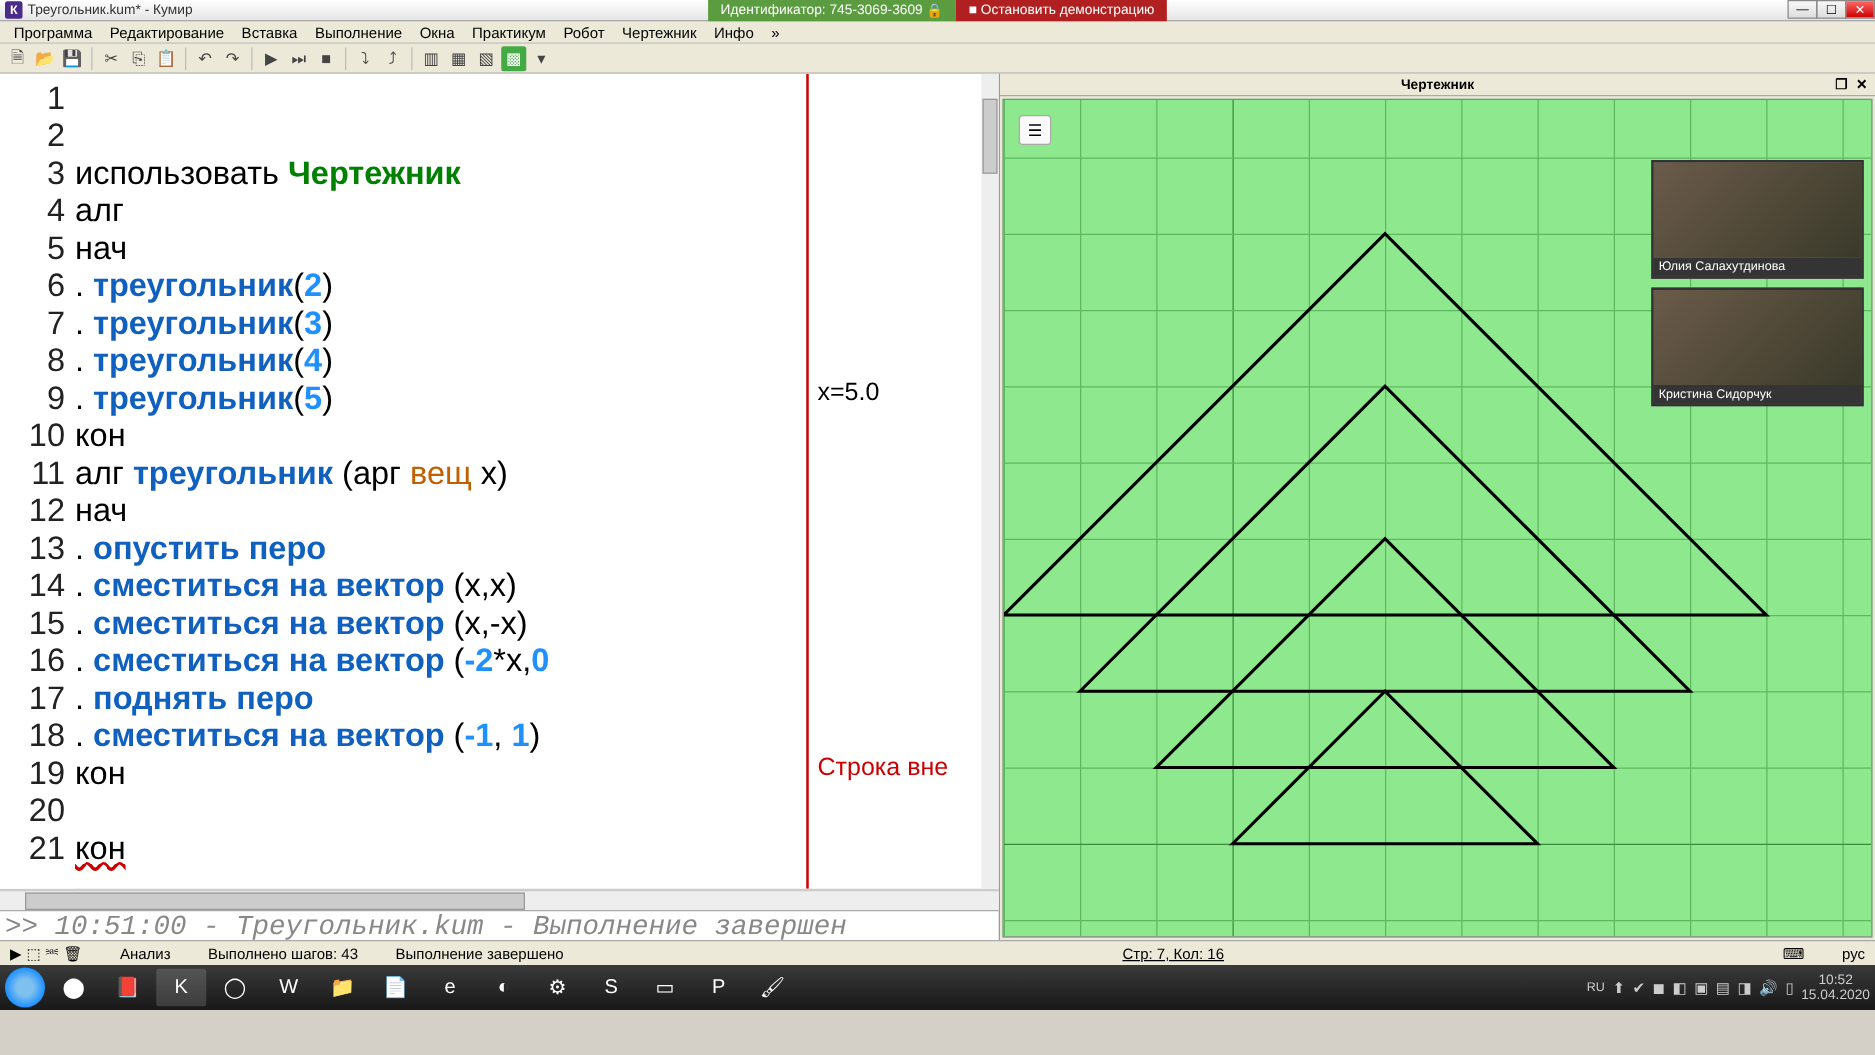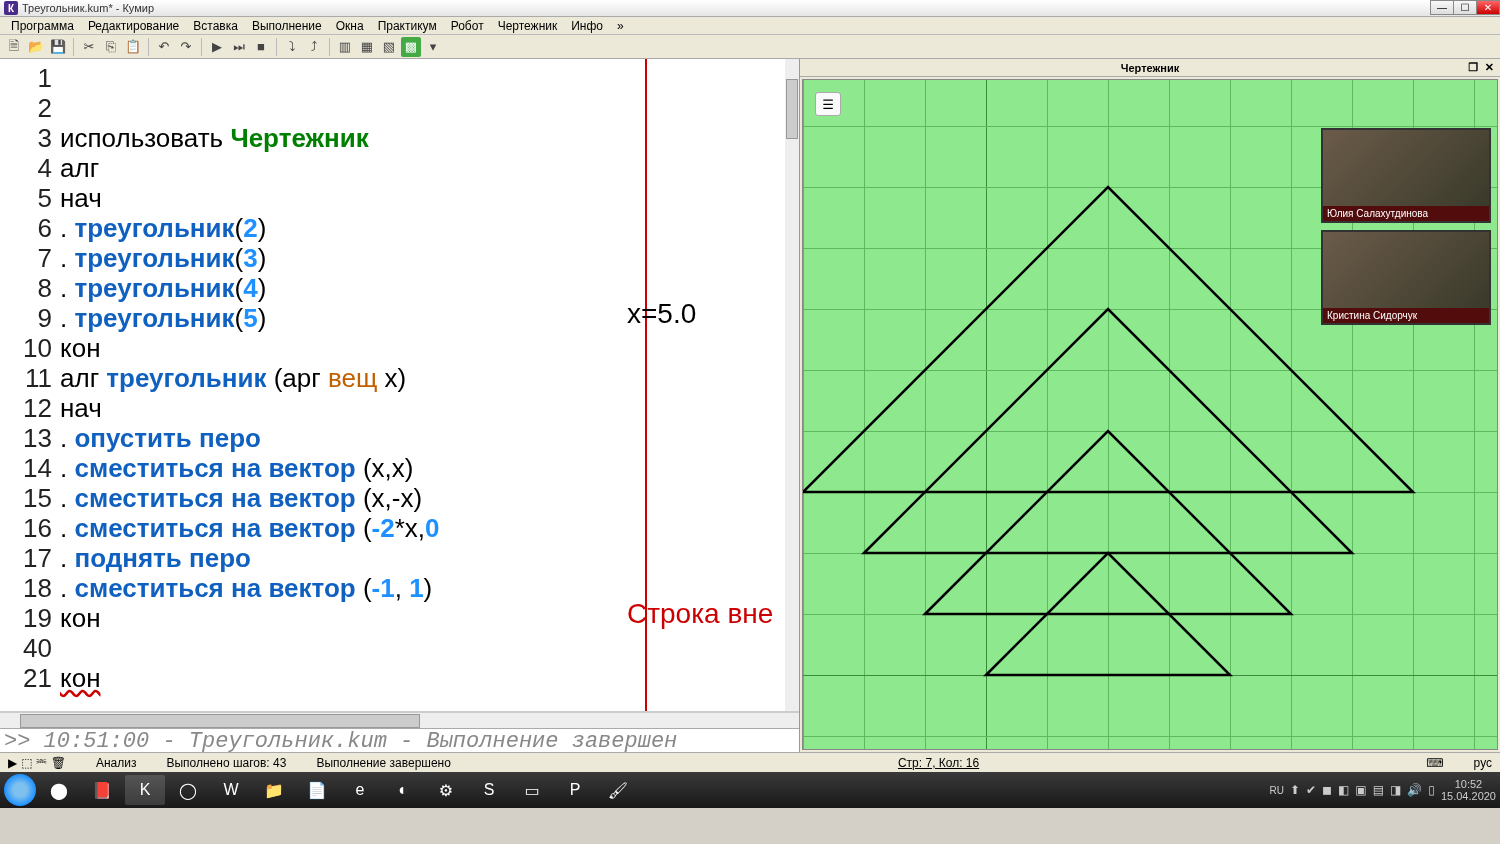--- a/index.html
+++ b/index.html
@@ -31,21 +31,21 @@
 .mainsplit { display:flex; height:calc(100% - 17px - 18px - 24px - 20px - 36px - 36px); }
 .left { width:800px; display:flex; flex-direction:column; border-right:1px solid #999; background:#fff; }
 .right { flex:1; display:flex; flex-direction:column; background:#ece9d8; }
 
 
 .codewrap { flex:1; display:flex; overflow:hidden; position:relative; border-bottom:1px solid #ccc; }
 .codepane { flex:1; display:flex; overflow:hidden; }
 .gutter { width:60px; background:#fff; text-align:right; padding:4px 8px 0 0; font-family:"Courier New",monospace; font-size:26px; color:#222; line-height:30px; }
 .code { flex:1; padding:4px 0 0 0; font-family:"Courier New",monospace; font-size:26px; line-height:30px; white-space:pre; position:relative; }
 .margin { position:absolute; left:585px; top:0; bottom:0; width:2px; background:#c00; }
-.sidecol { position:absolute; left:567px; top:0; width:200px; font-family:"Courier New",monospace; font-size:28px; line-height:30px; }
+.sidecol { position:absolute; left:594px; top:0; width:200px; font-family:"Courier New",monospace; font-size:20px; line-height:30px; }
 .kw { color:#000; font-weight:normal; }
 .fn { color:#1060c0; font-weight:bold; }
 .num { color:#1e90ff; font-weight:bold; }
 .id { color:#008000; font-weight:bold; }
 .type { color:#c06000; font-weight:normal; }
 .err { color:#c00; }
 .dot { color:#000; }
 .uline { text-decoration:underline; text-decoration-color:#c00; text-decoration-style:wavy; }
 
 .hscroll { height:16px; background:#eee; border-top:1px solid #ccc; display:flex; }
@@ -58,21 +58,21 @@
 
 .drawer-title { height:18px; display:flex; align-items:center; justify-content:center; font-size:11px; font-weight:bold; border-bottom:1px solid #aaa; position:relative; background:#ece9d8;}
 .drawer-title .max { position:absolute; right:22px; font-size:11px; }
 .drawer-title .x { position:absolute; right:6px; font-size:11px; }
 .canvaswrap { flex:1; position:relative; margin:2px; border:1px solid #888; background:#8ee88e; overflow:hidden; }
 .gridline { position:absolute; background:#5fb85f; }
 .gridline.major { background:#3a8c3a; }
 .menubtn { position:absolute; left:12px; top:12px; width:26px; height:24px; background:#fafafa; border:1px solid #aaa; border-radius:3px; display:flex; align-items:center; justify-content:center; font-size:13px; }
 
 
-.webcam { position:absolute; right:6px; width:170px; border:2px solid #333; background:#b91c1c; color:#fff; font-size:10px; }
+.webcam { position:absolute; right:6px; width:170px; border:2px solid #333; background:#737373; color:#fff; font-size:10px; }
 .webcam .img { height:76px; background:linear-gradient(135deg,#6b5b4a,#3a3a2a); position:relative; overflow:hidden; }
 .webcam .name { background:rgba(0,0,0,.55); padding:2px 4px; }
 
 
 .statusbar { height:20px; background:#ece9d8; border-top:1px solid #aaa; display:flex; align-items:center; font-size:12px; padding:0 8px; gap:30px; }
 .statusbar .seg { display:flex; align-items:center; gap:4px; }
 .statusbar .right { margin-left:auto;text-decoration:underline; }
 
 
 .taskbar { height:36px; background:linear-gradient(#3a3a3a,#181818); display:flex; align-items:center; padding:0 4px; gap:3px; position:relative; }
@@ -83,20 +83,24 @@
 .tray .clock { text-align:center; line-height:12px; font-size:11px; }
 .trayicon { font-size:12px; }
 
 </style>
 </head>
 <body>
 
 <div class="titlebar">
   <span class="appicon">К</span>
   <span class="ttl">Треугольник.kum* - Кумир</span>
+  <div class="center-pills">
+    <div class="pill green"><span>Идентификатор: 745-3069-3609</span>&nbsp;🔒</div>
+    <div class="pill red">■ Остановить демонстрацию</div>
+  </div>
   <div class="winbtns">
     <div class="winbtn">—</div>
     <div class="winbtn">☐</div>
     <div class="winbtn close">✕</div>
   </div>
 </div>
 
 <div class="menubar" id="menubar">
     <span>Программа</span>
     <span>Редактирование</span>
@@ -153,21 +157,21 @@
             <div>10</div>
             <div>11</div>
             <div>12</div>
             <div>13</div>
             <div>14</div>
             <div>15</div>
             <div>16</div>
             <div>17</div>
             <div>18</div>
             <div>19</div>
-            <div>40</div>
+            <div>20</div>
             <div>21</div>
           </div>
         <div class="code" id="code">
           <div><span class="kw">использовать </span><span class="id">Чертежник</span></div><div><span class="kw">алг</span></div><div><span class="kw">нач</span></div><div><span class="dot">. </span><span class="fn">треугольник</span><span>(</span><span class="num">2</span><span>)</span></div><div><span class="dot">. </span><span class="fn">треугольник</span><span>(</span><span class="num">3</span><span>)</span></div><div><span class="dot">. </span><span class="fn">треугольник</span><span>(</span><span class="num">4</span><span>)</span></div><div><span class="dot">. </span><span class="fn">треугольник</span><span>(</span><span class="num">5</span><span>)</span></div><div><span class="kw">кон</span></div><div><span class="kw">алг </span><span class="fn">треугольник</span><span> (</span><span class="kw">арг </span><span class="type">вещ</span><span> x)</span></div><div><span class="kw">нач</span></div><div><span class="dot">. </span><span class="fn">опустить перо</span></div><div><span class="dot">. </span><span class="fn">сместиться на вектор</span><span> (x,x)</span></div><div><span class="dot">. </span><span class="fn">сместиться на вектор</span><span> (x,-x)</span></div><div><span class="dot">. </span><span class="fn">сместиться на вектор</span><span> (</span><span class="num">-2</span><span>*x,</span><span class="num">0</span></div><div><span class="dot">. </span><span class="fn">поднять перо</span></div><div><span class="dot">. </span><span class="fn">сместиться на вектор</span><span> (</span><span class="num">-1</span><span>, </span><span class="num">1</span><span>)</span></div><div><span class="kw">кон</span></div><div>&nbsp;</div><div><span class="kw uline">кон</span></div><div>&nbsp;</div><div class="margin"></div>
           <div class="sidecol" id="sidecol"><div>&nbsp;</div><div>&nbsp;</div><div>&nbsp;</div><div>&nbsp;</div><div>&nbsp;</div><div>&nbsp;</div><div>&nbsp;</div><div>&nbsp;</div><div>x=5.0</div><div>&nbsp;</div><div>&nbsp;</div><div>&nbsp;</div><div>&nbsp;</div><div>&nbsp;</div><div>&nbsp;</div><div>&nbsp;</div><div>&nbsp;</div><div>&nbsp;</div><div class="err">Строка вне </div><div>&nbsp;</div><div>&nbsp;</div></div>
         </div>
       </div>
       <div class="vscroll">
           <div class="vthumb"></div>
         </div>

